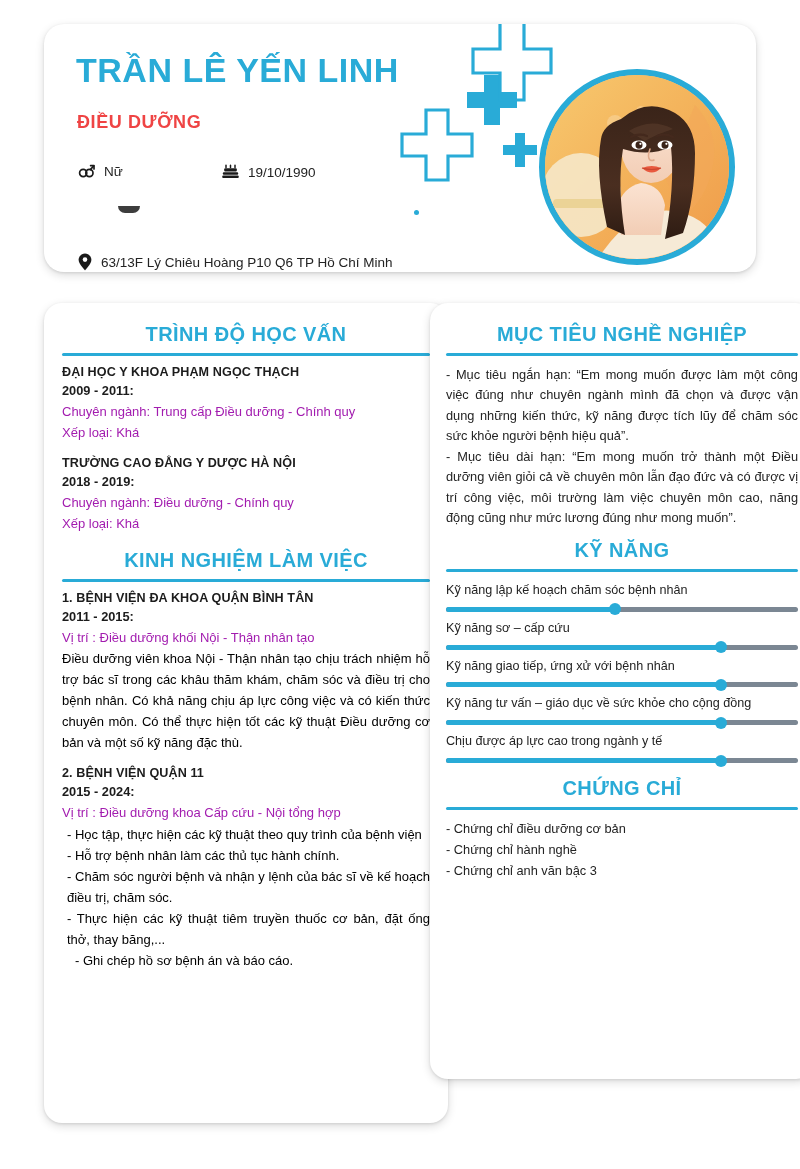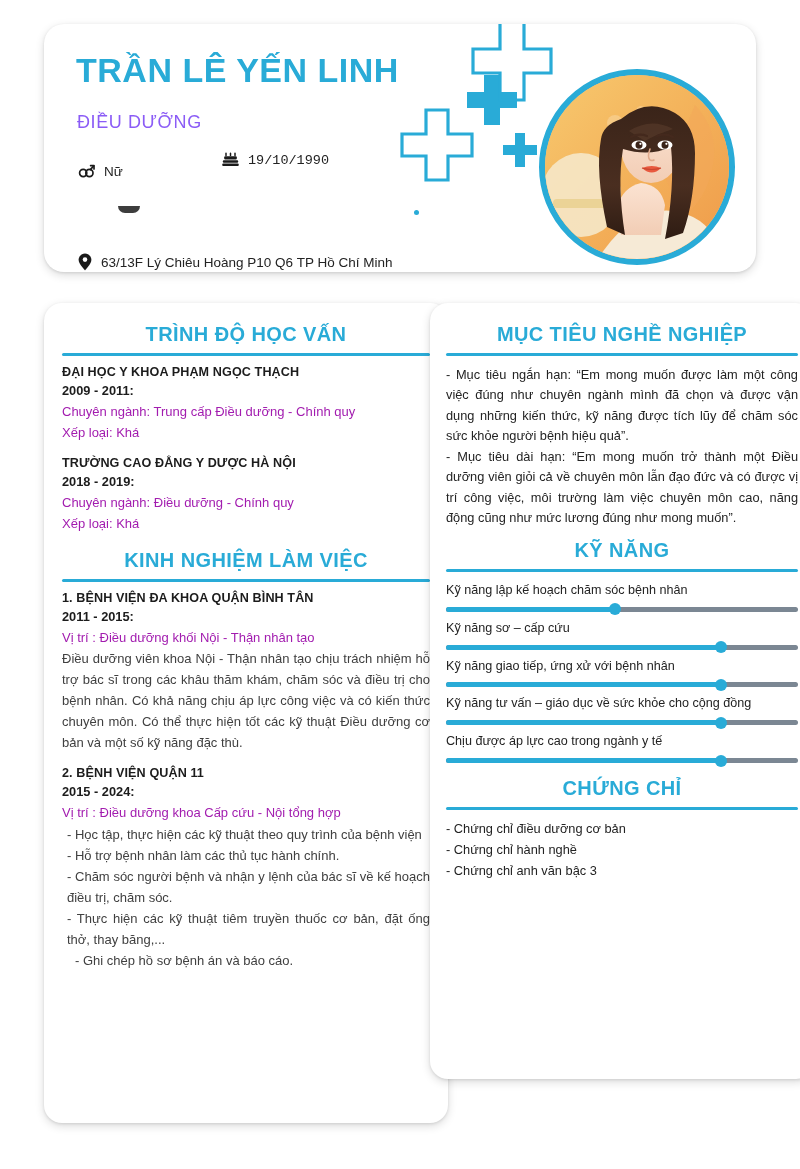--- a/index.html
+++ b/index.html
@@ -24,25 +24,25 @@
     border-radius:20px; overflow:hidden;
   }
   .hdr-inner { position:relative; width:100%; height:100%; }
   .name {
     position:absolute; left:32px; top:28px;
     font-size:34px; font-weight:bold; letter-spacing:.5px;
     color:#29abd7; line-height:1.1; white-space:nowrap;
   }
   .role {
     position:absolute; left:33px; top:88px;
-    font-size:18px; font-weight:400; color:#8b5cf6; letter-spacing:.6px;
+    font-size:18px; font-weight:700; color:#ef4444; letter-spacing:.6px;
   }
   .info-row { position:absolute; display:flex; align-items:center; font-size:13.5px; color:#232323; }
   .info-gender { left:34px; top:140px; }
-  .info-dob { left:178px; top:128px;font-family:Liberation Mono, monospace; }
+  .info-dob { left:178px; top:140px; }
   .info-addr { left:34px; top:229px; }
   .info-row .ic { display:inline-flex; align-items:center; justify-content:center; margin-right:9px; }
   .info-row .tx { white-space:nowrap; }
 
   .faint-mark{
     position:absolute; left:74px; top:182px; width:22px; height:7px;
     background:#2c2c2c; border-radius:0 0 11px 11px; opacity:.92;
   }
 
   
@@ -64,21 +64,21 @@
   .sec-title {
     text-align:center; color:#29abd7; font-weight:bold; letter-spacing:.4px;
     font-size:20px; padding-top:6px;
   }
   .sec-rule { height:3px; background:#29abd7; margin:7px 0 9px 0; border-radius:2px; }
 
   .entry { margin-bottom:13px; }
   .entry-title { font-size:12.6px; font-weight:bold; color:#1c1c1c; letter-spacing:.1px; margin-bottom:4px; }
   .entry-date  { font-size:12.8px; font-weight:bold; color:#1c1c1c; margin-bottom:3px; }
   .entry-line  { font-size:13px; color:#a21caf; line-height:1.62; }
-  .entry-para  { font-size:13px; color:#404040; line-height:1.62; text-align:justify; }
+  .entry-para  { font-size:13px; color:#000000; line-height:1.62; text-align:justify; }
 
   .body-para {
     font-size:12.8px; color:#232323; line-height:1.60; text-align:justify;
   }
 
   
   .skill { margin-top:7px; }
   .skill-label { font-size:12.6px; color:#232323; line-height:1.5; text-align:justify; }
   .bar-track {
     position:relative; height:5px; background:#7b8793; border-radius:3px; margin-top:7px; margin-bottom:2px;

